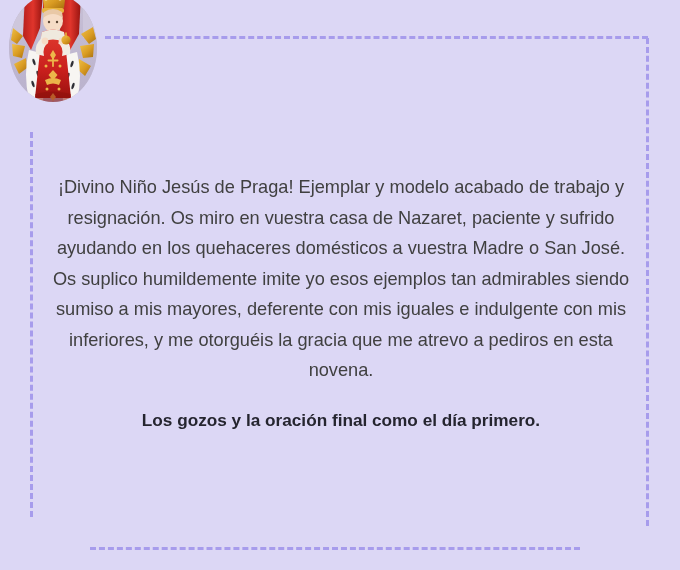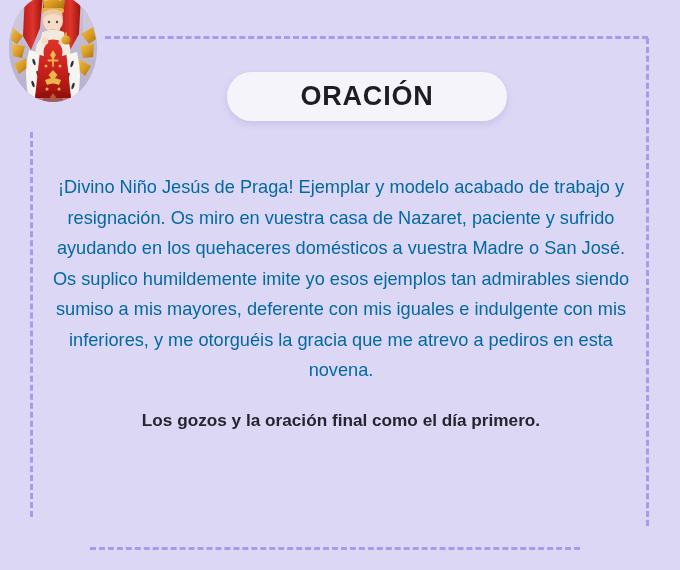--- a/index.html
+++ b/index.html
@@ -102,21 +102,21 @@
     position: absolute;
     left: 52px;
     top: 172px;
     width: 578px;
     text-align: center;
   }
   #prayer-body {
     margin: 0;
     font-size: 18.2px;
     line-height: 30.5px;
-    color: #0369a1;
+    color: #404040;
     font-weight: 400;
   }
   #prayer-closing {
     margin: 21px 0 0 0;
     font-size: 17.2px;
     line-height: 26px;
     color: #25252F;
     font-weight: 700;
   }
 </style>
@@ -214,22 +214,19 @@
         <circle cx="51" cy="72" r="1.5"></circle>
         <circle cx="38" cy="95" r="1.5"></circle>
         <circle cx="50" cy="95" r="1.5"></circle>
         <path d="M44 99 l3 4 -3 4 -3 -4 Z"></path>
       </g>
 
       <path d="M26 100 q18 -5 36 0 l0 8 h-36 Z" fill="#8E100D" opacity="0.55"></path>
     </svg>
   </div>
 
-  <div id="title-pill">
-    <span id="title-text">ORACIÓN</span>
-  </div>
 
   <div id="content">
     <p id="prayer-body">¡Divino Niño Jesús de Praga! Ejemplar y modelo acabado de trabajo y resignación. Os miro en vuestra casa de Nazaret, paciente y sufrido ayudando en los quehaceres domésticos a vuestra Madre o San José. Os suplico humildemente imite yo esos ejemplos tan admirables siendo sumiso a mis mayores, deferente con mis iguales e indulgente con mis inferiores, y me otorguéis la gracia que me atrevo a pediros en esta novena.</p>
     <p id="prayer-closing">Los gozos y la oración final como el día primero.</p>
   </div>
 
 </div>
 
 </body></html>

